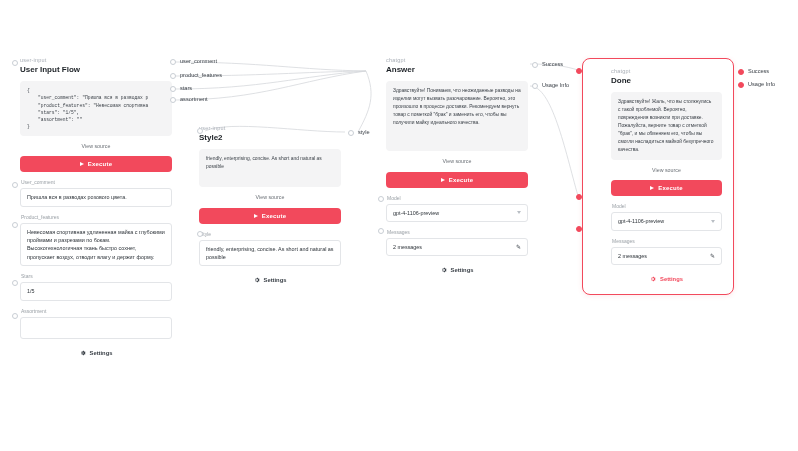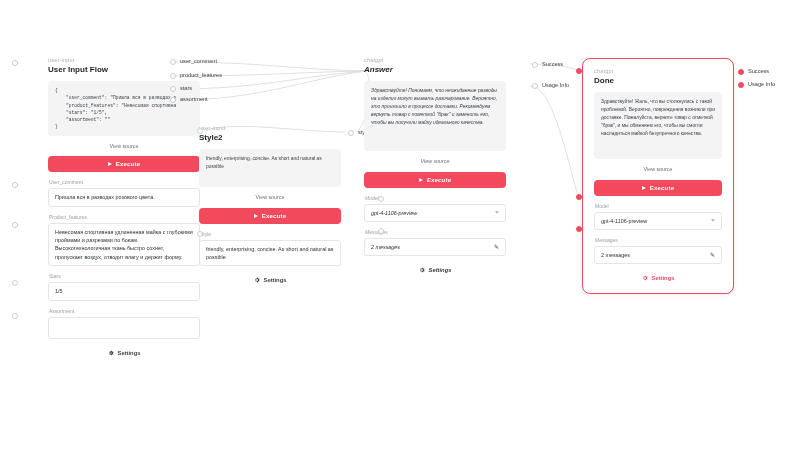--- a/index.html
+++ b/index.html
@@ -64,21 +64,21 @@
   
   .port{position:absolute;display:flex;align-items:center;gap:4px;font-size:5.6px;color:#3b4148;line-height:1;}
   .port .dot{
     width:4px;height:4px;border-radius:50%;border:1px solid #c9ced4;background:#fff;flex:none;
   }
   .port.filled .dot{background:#f2495c;border-color:#f2495c;}
 
   
   .card{
     position:absolute;box-sizing:border-box;background:#fff;
-    border:1px solid #f2495c;border-radius:8px;padding:10px 11px 12px 11px;
+    border:1px solid #f2495c;border-radius:8px;padding:10px 11px 12px 28px;
     box-shadow:0 1px 5px rgba(242,73,92,.12);
   }
 </style>
 </head>
 <body>
 
 <div class="canvas">
 
   <svg class="edges" viewBox="0 0 798 451">
     <g fill="none" stroke="#d5d8dc" stroke-width="0.8">
@@ -86,21 +86,21 @@
       <path d="M175,76 C260,76 300,72 366,71"></path>
       <path d="M175,89 C260,89 300,76 366,71"></path>
       <path d="M175,100 C260,100 300,80 366,71"></path>
       <path d="M366,71 C376,95 370,110 358,132"></path>
       <path d="M345,132 C300,132 230,120 205,131"></path>
       <path d="M530,64 C552,64 565,66 578,70"></path>
       <path d="M530,86 C552,86 565,150 578,196"></path>
     </g>
   </svg>
 
-  <div class="node" style="left:20px;top:58px;width:152px;margin-left:28px;">
+  <div class="node" style="left:20px;top:58px;width:152px;">
     <div class="node-kind">user-input</div>
     <div class="node-title">User Input Flow</div>
     <div class="code-box">{
     "user_comment": "Пришла вся в разводах р
     "product_features": "Невесомая спортивна
     "stars": "1/5",
     "assortment": ""
 }</div>
     <div class="view-source">View source</div>
     <div class="exec-btn">
@@ -206,21 +206,21 @@
     </div>
   <div class="port" style="left:197px;top:231px;">
       <span class="dot"></span>
     </div>
 
   <div class="port" style="left:348px;top:130px;">
     <span class="dot"></span>
     <span>style</span>
   </div>
 
-  <div class="node" style="left:364px;top:58px;width:142px;font-style:italic;">
+  <div class="node" style="left:386px;top:58px;width:142px;">
     <div class="node-kind">chatgpt</div>
     <div class="node-title">Answer</div>
     <div class="text-box" style="min-height:58px;">Здравствуйте! Понимаем, что неожиданные разводы на изделии могут вызвать разочарование. Вероятно, это произошло в процессе доставки. Рекомендуем вернуть товар с пометкой "брак" и заменить его, чтобы вы получили майку идеального качества.</div>
     <div class="view-source">View source</div>
     <div class="exec-btn">
       <span class="play"></span>
       <span>Execute</span>
     </div>
     <div class="field">
       <div class="field-label">Model</div>

